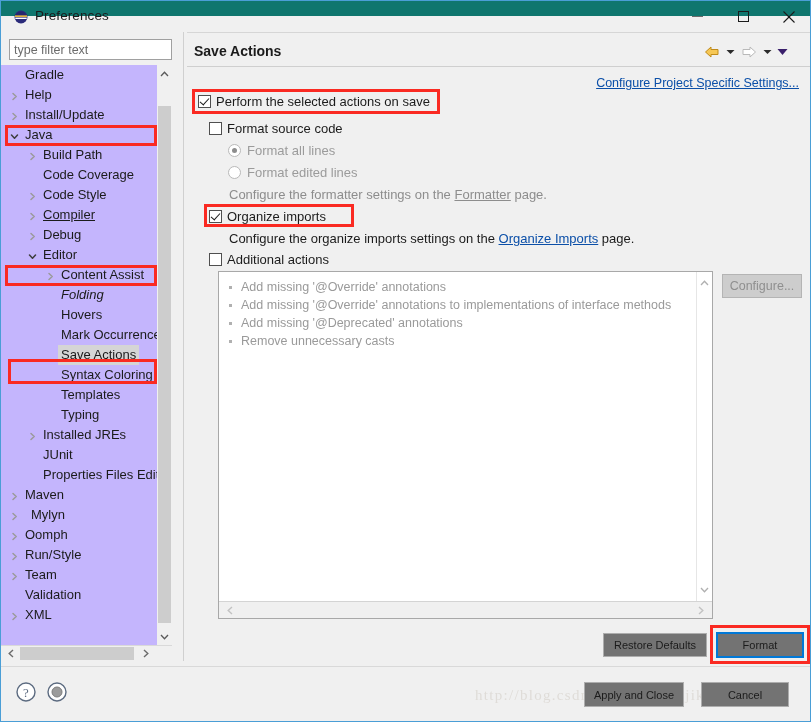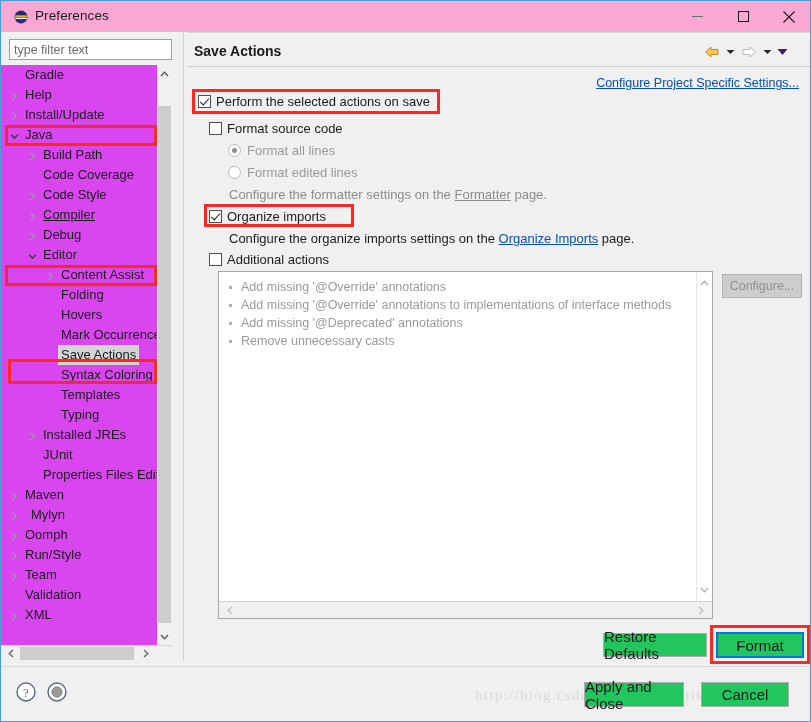--- a/index.html
+++ b/index.html
@@ -19,22 +19,22 @@
     border: 1px solid #4a9ed6;
     box-sizing: border-box;
     overflow: hidden;
   }
 
   
   #titlebar {
     position: absolute;
     left: 0; top: 0;
     width: 811px;
-    height: 31px;
-    background: #f9a8d4;
+    height: 15px;
+    background: #0f766e;
     box-sizing: border-box;
   }
   #title-icon {
     position: absolute;
     left: 13px; top: 9px;
     width: 14px; height: 14px;
   }
   #title-text {
     position: absolute;
     left: 34px; top: 7px;
@@ -69,21 +69,21 @@
     padding: 8px 4px;
     outline: none;
   }
   #filter-input::placeholder { color: #6b6b6b; opacity: 1; }
 
   #tree-pane {
     position: absolute;
     left: 0; top: 64px;
     width: 171px;
     height: 580px;
-    background: #d946ef;
+    background: #c4b5fd;
     overflow: hidden;
   }
   .tree-item {
     position: relative;
     height: 20px;
     line-height: 20px;
     white-space: nowrap;
     font-size: 13px;
     color: #1b1b1b;
     overflow: hidden;
@@ -348,25 +348,25 @@
     box-sizing: border-box;
     color: #8f8f8f;
     font-family: "Liberation Sans", sans-serif;
     font-size: 12.5px;
     display: flex; align-items: center; justify-content: center;
   }
 
   
   .btn {
     position: absolute;
-    background: #22c55e;
+    background: #737373;
     border: 1px solid #adadad;
     box-sizing: border-box;
     font-family: "Liberation Sans", sans-serif;
-    font-size: 15px;
+    font-size: 11px;
     color: #1b1b1b;
     display: flex; align-items: center; justify-content: center;
     cursor: default;
   }
   #restore-defaults-btn { left: 602px; top: 632px; width: 104px; height: 24px; }
   #apply-btn {
     left: 715px; top: 631px; width: 88px; height: 26px;
     border: 2px solid #0078d7;
   }
   #apply-close-btn { left: 583px; top: 681px; width: 100px; height: 25px; }
@@ -480,21 +480,21 @@
           </svg></span><span class="lbl" style="margin-left: 39px; text-decoration: underline;">Compiler</span></div>
       <div class="tree-item"><span class="twisty" style="left: 25px;"><svg width="9" height="9" viewBox="0 0 9 9">
             <path fill="none" stroke="#9a9a9a" stroke-width="1.5" stroke-linecap="round" stroke-linejoin="round" d="M3 1.5 L6.2 4.5 L3 7.5"></path>
           </svg></span><span class="lbl" style="margin-left: 39px;">Debug</span></div>
       <div class="tree-item"><span class="twisty" style="left: 25px;"><svg width="9" height="9" viewBox="0 0 9 9">
             <path fill="none" stroke="#3d3d3d" stroke-width="1.5" stroke-linecap="round" stroke-linejoin="round" d="M1.5 3 L4.5 6.2 L7.5 3"></path>
           </svg></span><span class="lbl" style="margin-left: 39px;">Editor</span></div>
       <div class="tree-item"><span class="twisty" style="left: 43px;"><svg width="9" height="9" viewBox="0 0 9 9">
             <path fill="none" stroke="#9a9a9a" stroke-width="1.5" stroke-linecap="round" stroke-linejoin="round" d="M3 1.5 L6.2 4.5 L3 7.5"></path>
           </svg></span><span class="lbl" style="margin-left: 57px;">Content Assist</span></div>
-      <div class="tree-item"><span class="lbl" style="margin-left: 57px;">Folding</span></div>
+      <div class="tree-item"><span class="lbl" style="margin-left: 57px; font-style: italic;">Folding</span></div>
       <div class="tree-item"><span class="lbl" style="margin-left: 57px;">Hovers</span></div>
       <div class="tree-item"><span class="lbl" style="margin-left: 57px;">Mark Occurrences</span></div>
       <div class="tree-item selected"><span class="lbl" style="margin-left: 57px;">Save Actions</span></div>
       <div class="tree-item"><span class="lbl" style="margin-left: 57px;">Syntax Coloring</span></div>
       <div class="tree-item"><span class="lbl" style="margin-left: 57px;">Templates</span></div>
       <div class="tree-item"><span class="lbl" style="margin-left: 57px;">Typing</span></div>
       <div class="tree-item"><span class="twisty" style="left: 25px;"><svg width="9" height="9" viewBox="0 0 9 9">
             <path fill="none" stroke="#9a9a9a" stroke-width="1.5" stroke-linecap="round" stroke-linejoin="round" d="M3 1.5 L6.2 4.5 L3 7.5"></path>
           </svg></span><span class="lbl" style="margin-left: 39px;">Installed JREs</span></div>
       <div class="tree-item"><span class="lbl" style="margin-left: 39px;">JUnit</span></div>

